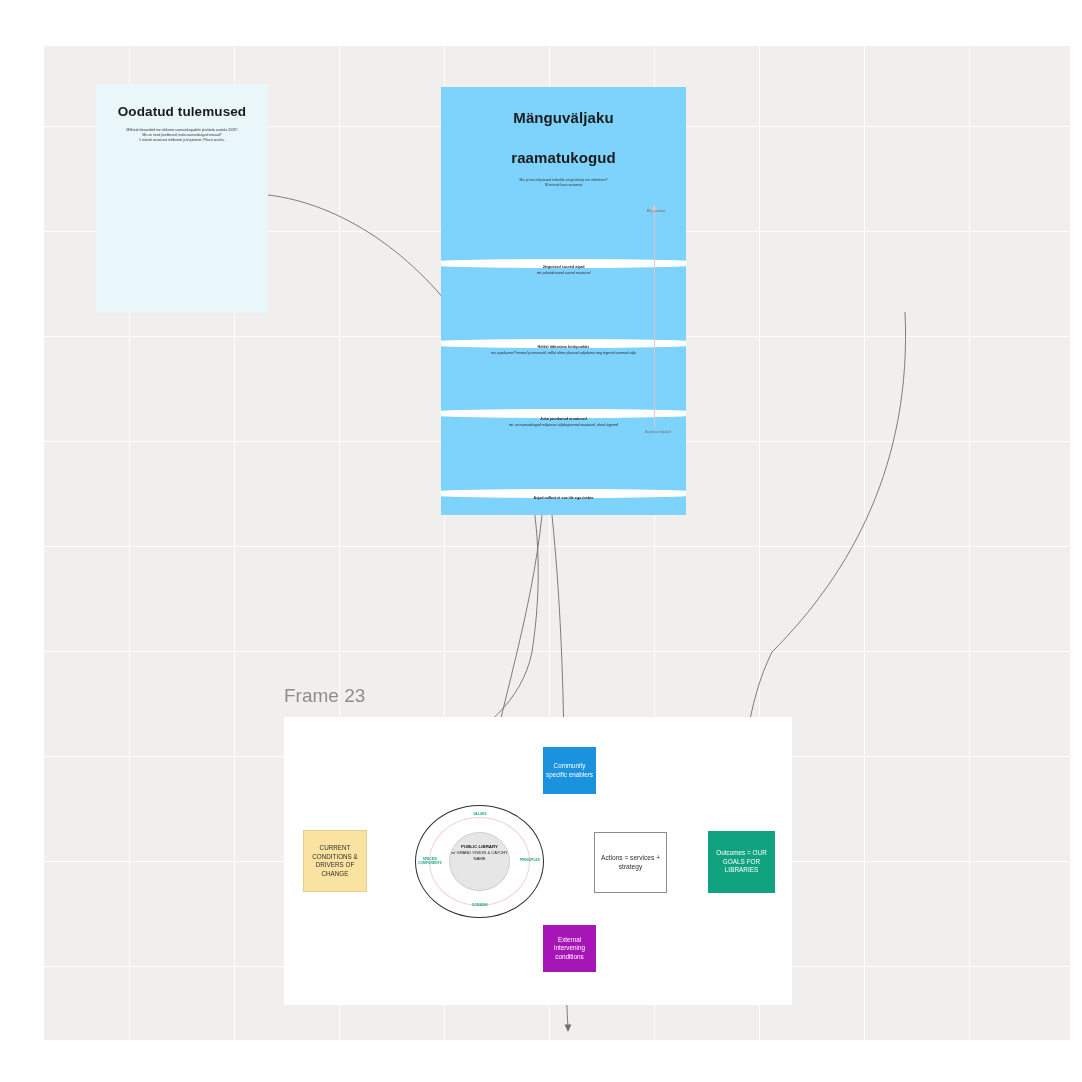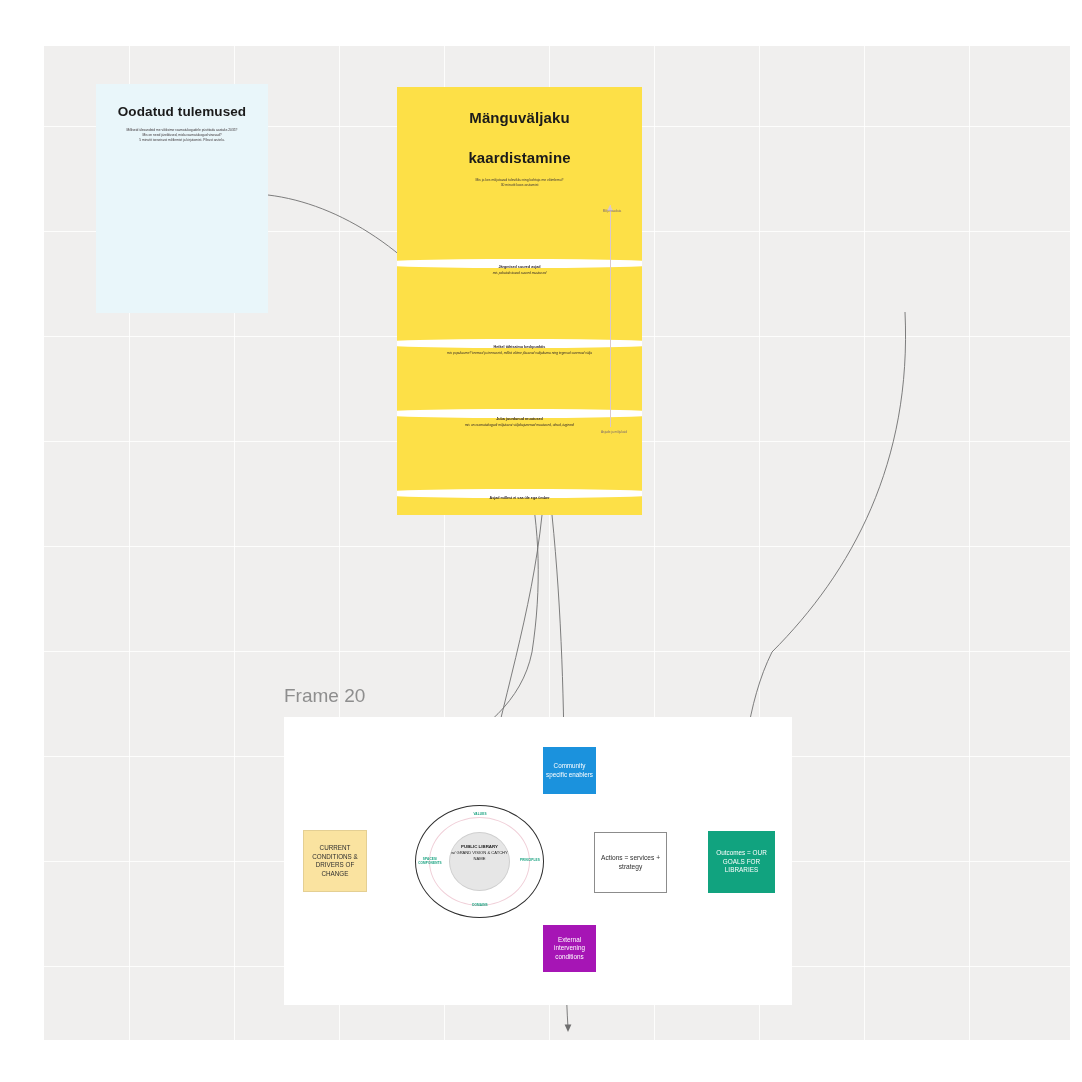--- a/index.html
+++ b/index.html
@@ -63,23 +63,23 @@
     margin-top:20px;
   }
   #card-outcomes .card-sub{
     font-size:3.3px;
     margin-top:9px;
     padding:0 8px;
   }
 
   
   #card-playground{
-    left:385px; top:75px;
+    left:429px; top:75px;
     width:245px; height:428px;
-    background:#fde047;
+    background:#7dd3fc;
     overflow:hidden;
   }
   #card-playground .card-title{
     font-size:15px;
     line-height:1.22;
     margin-top:22px;
   }
   #card-playground .card-sub{
     font-size:3.4px;
     margin-top:10px;
@@ -328,21 +328,21 @@
 
     <div class="card" id="card-outcomes">
       <div class="card-title">Oodatud tulemused</div>
       <div class="card-sub" style="white-space:pre-line">Milliseid ülesandeid me võiksime raamatukogudele püstitada aastaks 2035?
 Mis on need järeldused, mida raamatukogud vinavad?
 5 minutit iseseisvat mõtlemist ja kirjutamist. Põrast arutelu.</div>
     </div>
 
     <div class="card" id="card-playground">
       <div class="card-title">Mänguväljaku</div>
-      <div class="card-title">kaardistamine</div>
+      <div class="card-title">raamatukogud</div>
       <div class="card-sub" style="white-space:pre-line">Mis ja kes mõjutavad tulevikku ning kohtuja me võimlemu?
 30 minutit koos arutamist</div>
 
       <div class="band b1"></div>
       <div class="band b2"></div>
       <div class="band b3"></div>
       <div class="band b4"></div>
 
       <div class="layer" style="top:178px">
         <div class="lt">Järgmised suured asjad</div>
@@ -359,21 +359,21 @@
       <div class="layer" style="top:409px">
         <div class="lt">Asjad millest ei saa üle ega ümber</div>
       </div>
 
       <div class="axis"></div>
       <div class="axis-lab top">Mõju vaadata</div>
       <div class="axis-lab bot">Asjade ja mõjukaid</div>
     </div>
 
 
-    <div id="frame-label">Frame 20</div>
+    <div id="frame-label">Frame 23</div>
     <div id="frame41"></div>
 
     <div class="node n-current">CURRENT CONDITIONS &amp; DRIVERS OF CHANGE</div>
 
     <div class="node n-enablers">Community specific enablers</div>
 
     <div class="node n-external">External intervening conditions</div>
 
     <div class="node n-actions">Actions = services + strategy</div>
 

